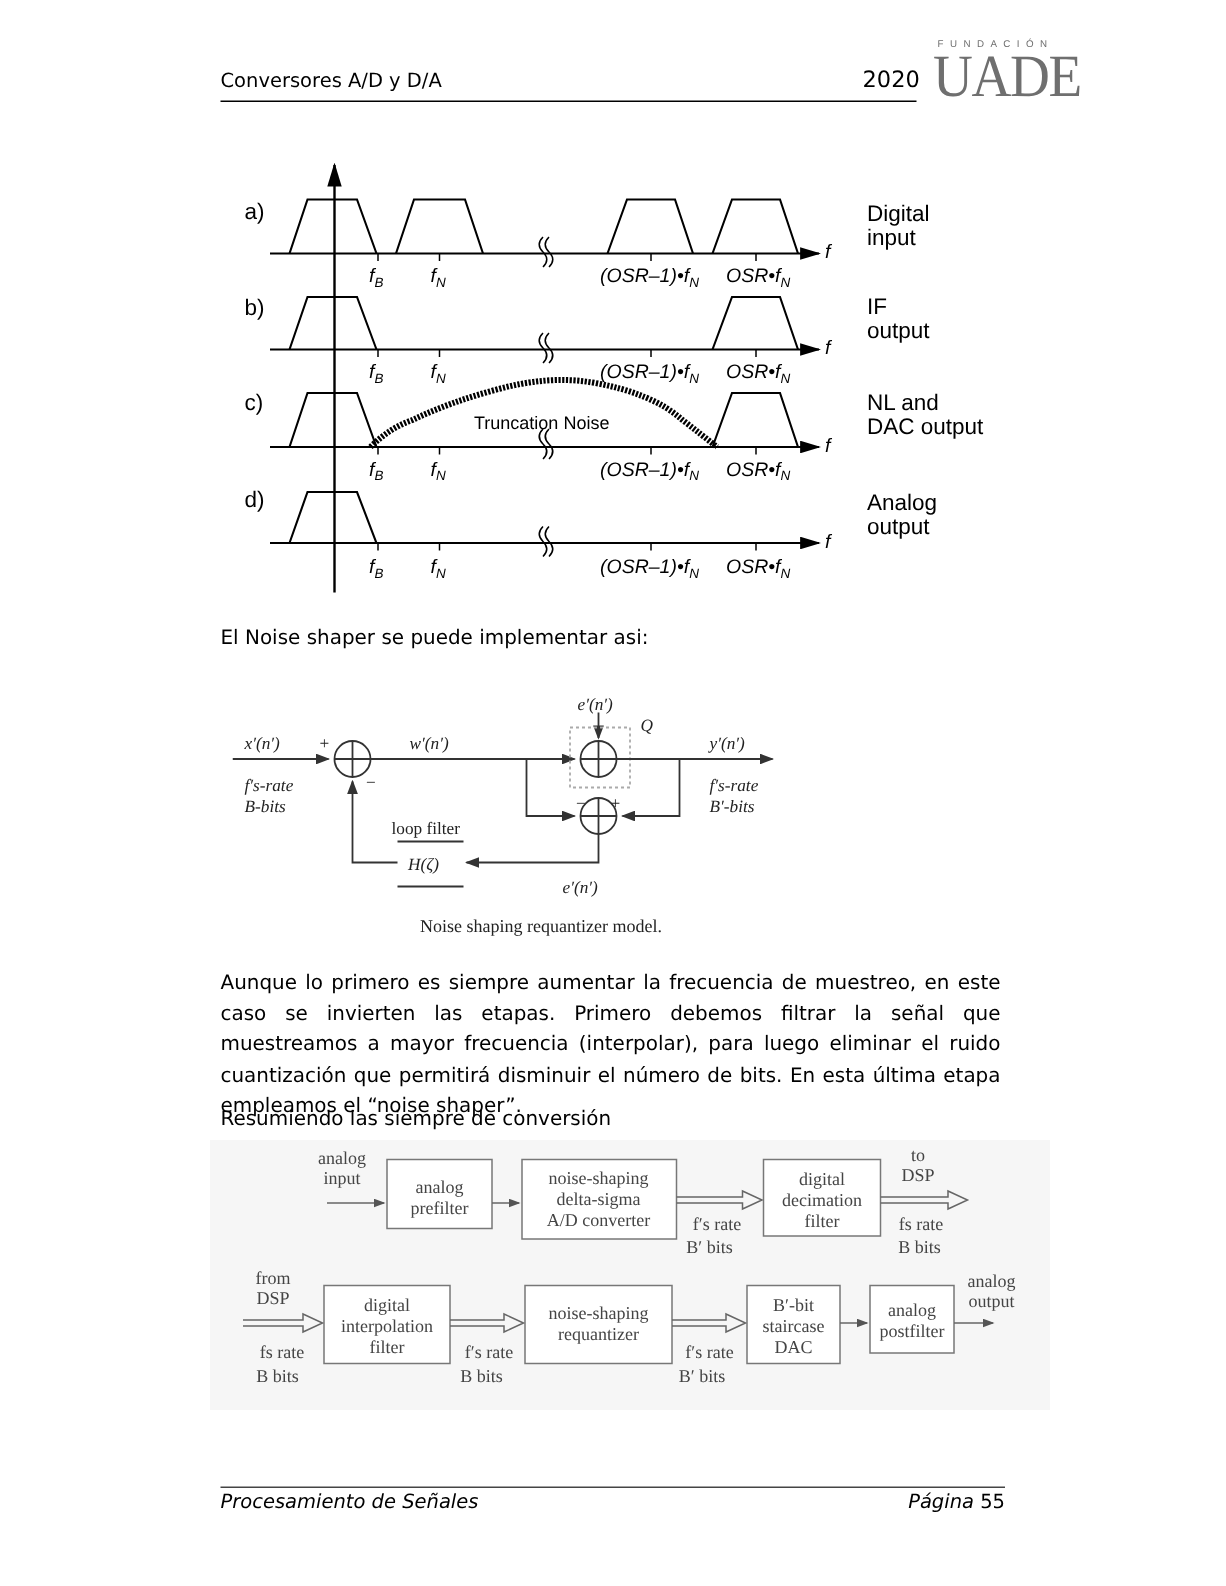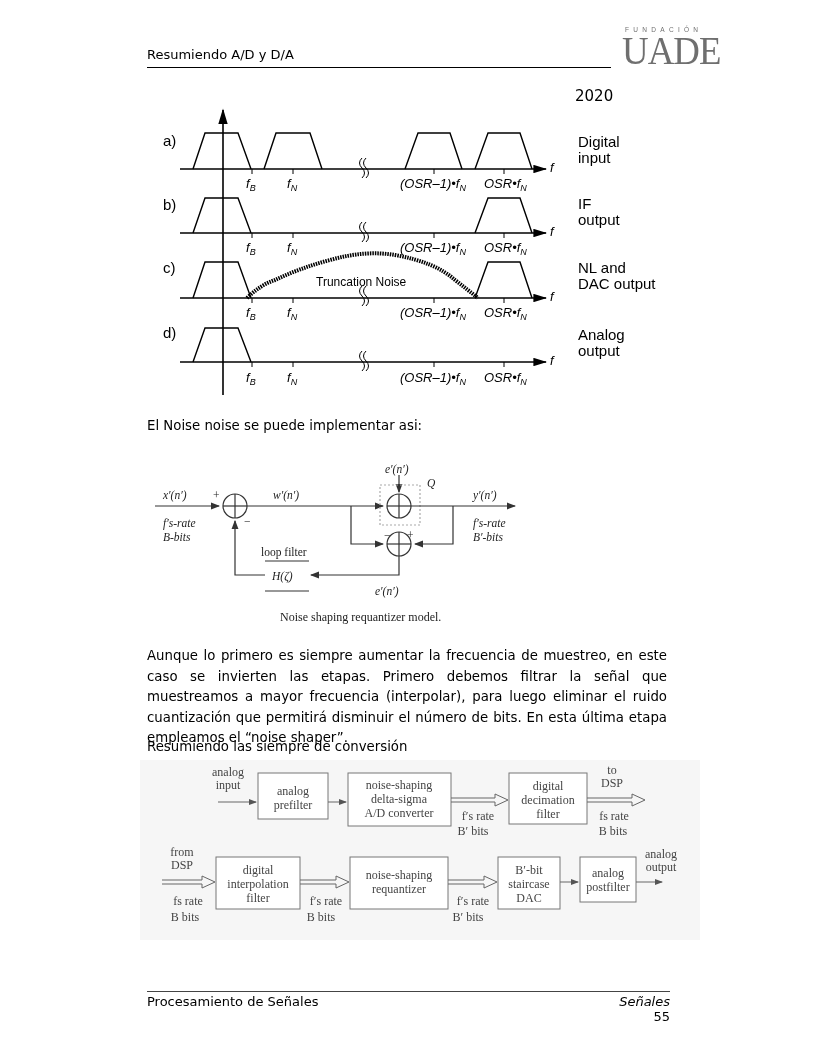--- a/index.html
+++ b/index.html
@@ -1,36 +1,36 @@
 <!DOCTYPE html>
 <html><head>
 <meta charset="utf-8">
 <style>
   html, body { margin:0; padding:0; background:#fff; }
   body { width:817px; height:1057px; position:relative; overflow:hidden; font-family:"Liberation Sans", sans-serif; color:#000; }
   .hdr-title { position:absolute; left:147px; top:47px; font-size:13px; font-family:"DejaVu Sans", sans-serif; }
-  .hdr-year { position:absolute; left:575px; top:44px; font-size:15px; font-family:"DejaVu Sans", sans-serif;margin-top:43px; }
+  .hdr-year { position:absolute; left:575px; top:44px; font-size:15px; font-family:"DejaVu Sans", sans-serif; }
   .hdr-line { position:absolute; left:147px; top:67px; width:464px; height:1px; background:#000; }
   .logo { position:absolute; left:622px; top:26px; width:95px; height:45px; }
   .logo .fund { font-size:6.5px; letter-spacing:4.3px; color:#6f6f6f; position:absolute; top:0; left:3px; white-space:nowrap; }
   .logo .uade { font-family:"Liberation Serif", serif; font-size:40px; color:#6f6f6f; position:absolute; top:5px; left:0; letter-spacing:-1px; transform:scaleX(0.92); transform-origin:left; line-height:40px; }
   .fig { position:absolute; }
   .txt { position:absolute; left:147px; font-size:13.3px; font-family:"DejaVu Sans", sans-serif; line-height:20.5px; }
   .para { width:520px; text-align:justify; }
   .foot-line { position:absolute; left:147px; top:991px; width:523px; height:1px; background:#444; }
-  .foot-l { position:absolute; left:147px; top:994px; font-size:13px; font-family:"DejaVu Sans", sans-serif; }
+  .foot-l { position:absolute; left:147px; top:994px; font-size:13px; font-style:italic; font-family:"DejaVu Sans", sans-serif; }
   .foot-r { position:absolute; left:600px; top:994px; font-size:13px; font-family:"DejaVu Sans", sans-serif; width:70px; text-align:right; }
   .foot-r i { font-style:italic; }
   svg text { font-family:"Liberation Sans", sans-serif; }
   .serif text { font-family:"Liberation Serif", serif; }
 </style>
 </head>
 <body>
 
-<div class="hdr-title">Resumiendo A/D y D/A</div>
+<div class="hdr-title">Conversores A/D y D/A</div>
 <div class="hdr-year">2020</div>
 <div class="hdr-line"></div>
 <div class="logo">
   <span class="fund">FUNDACIÓN</span>
   <span class="uade">UADE</span>
 </div>
 
 <svg class="fig" style="left:150px;top:100px" width="520" height="300" viewBox="0 0 520 300">
   <defs>
     <marker id="arr" markerWidth="10" markerHeight="6" refX="9" refY="3" orient="auto">
@@ -130,21 +130,21 @@
     <text x="428" y="63">input</text>
     <text x="428" y="109">IF</text>
     <text x="428" y="125">output</text>
     <text x="428" y="173">NL and</text>
     <text x="428" y="189">DAC output</text>
     <text x="428" y="240">Analog</text>
     <text x="428" y="256">output</text>
   </g>
 </svg>
 
-<div class="txt" style="top:416px">El Noise noise se puede implementar asi:</div>
+<div class="txt" style="top:416px">El Noise shaper se puede implementar asi:</div>
 
 <svg class="fig serif" style="left:155px;top:455px" width="380" height="175" viewBox="0 0 380 175">
   <defs>
     <marker id="a2" markerWidth="8" markerHeight="6" refX="7" refY="3" orient="auto">
         <path d="M0,0 L8,3 L0,6 z" fill="#333"></path>
       </marker>
   </defs>
   <g stroke="#333" stroke-width="1.2" fill="none">
     <line x1="0" y1="51" x2="64" y2="51" marker-end="url(#a2)"></line>
     <circle cx="80" cy="51" r="12"></circle>
@@ -256,13 +256,13 @@
     <text x="389" y="142">DAC</text>
     <text x="468" y="117">analog</text>
     <text x="468" y="131">postfilter</text>
     <text x="521" y="98">analog</text>
     <text x="521" y="111">output</text>
   </g>
 </svg>
 
 <div class="foot-line"></div>
 <div class="foot-l">Procesamiento de Señales</div>
-<div class="foot-r"><i>Señales</i> <span>55</span></div>
+<div class="foot-r"><i>Página</i> <span>55</span></div>
 
 </body></html>

